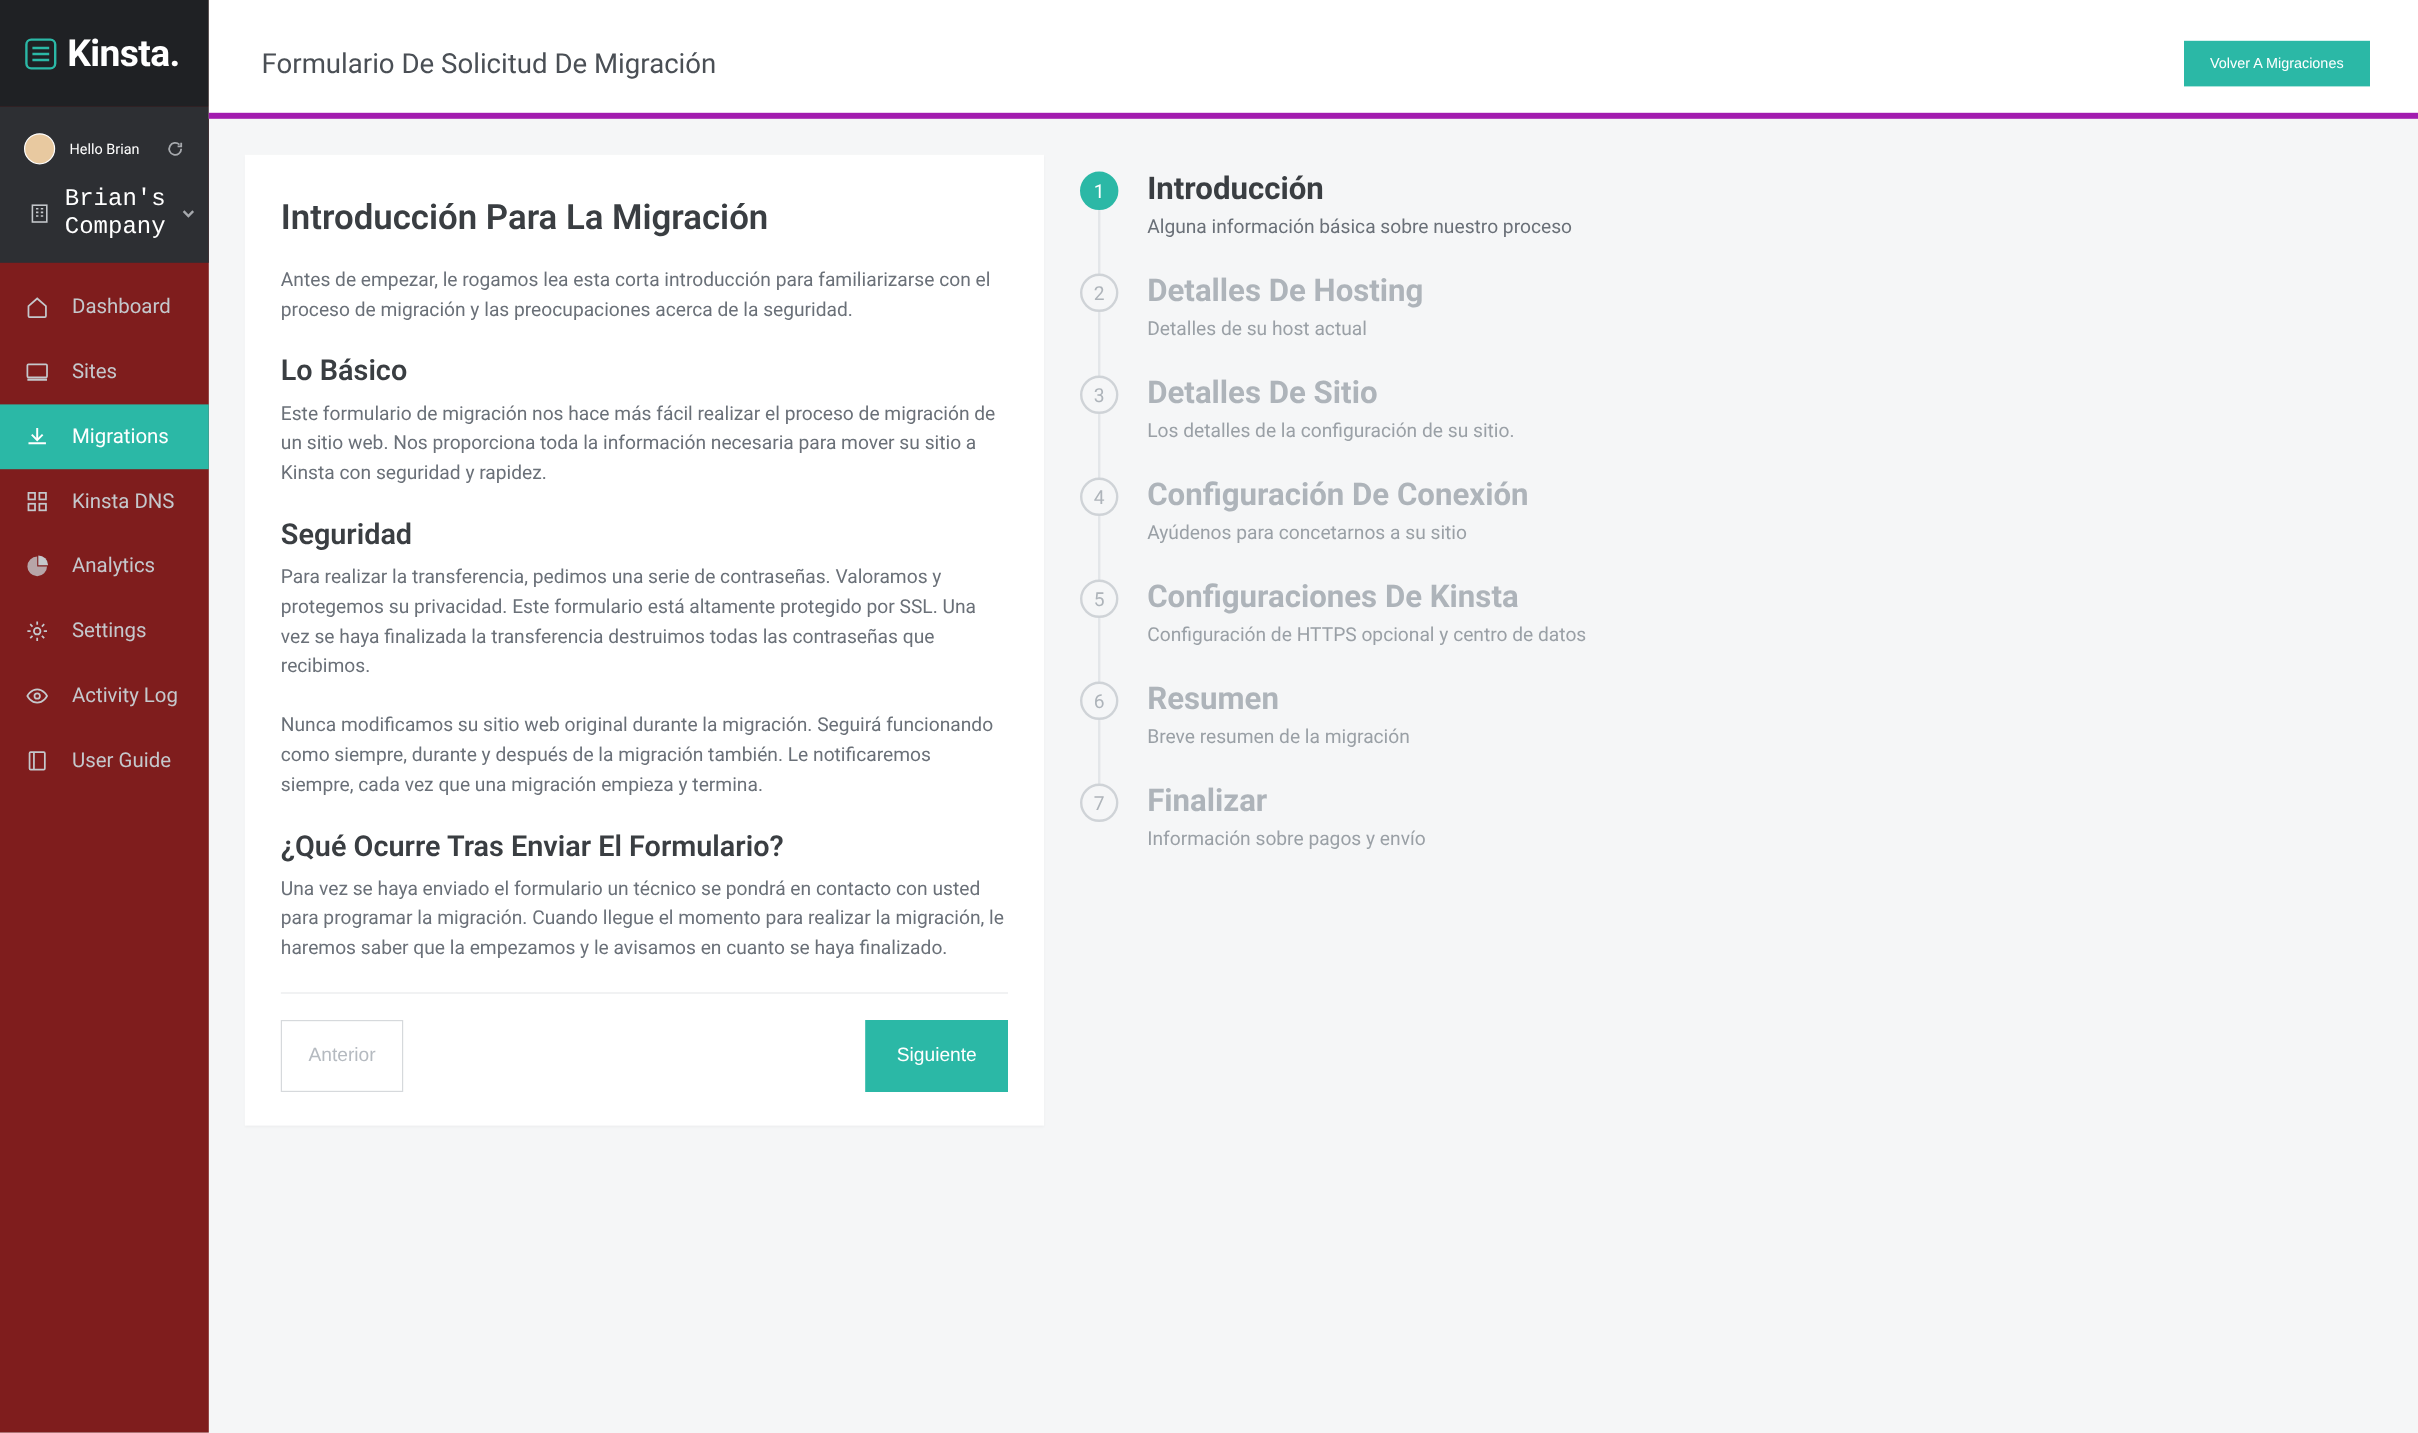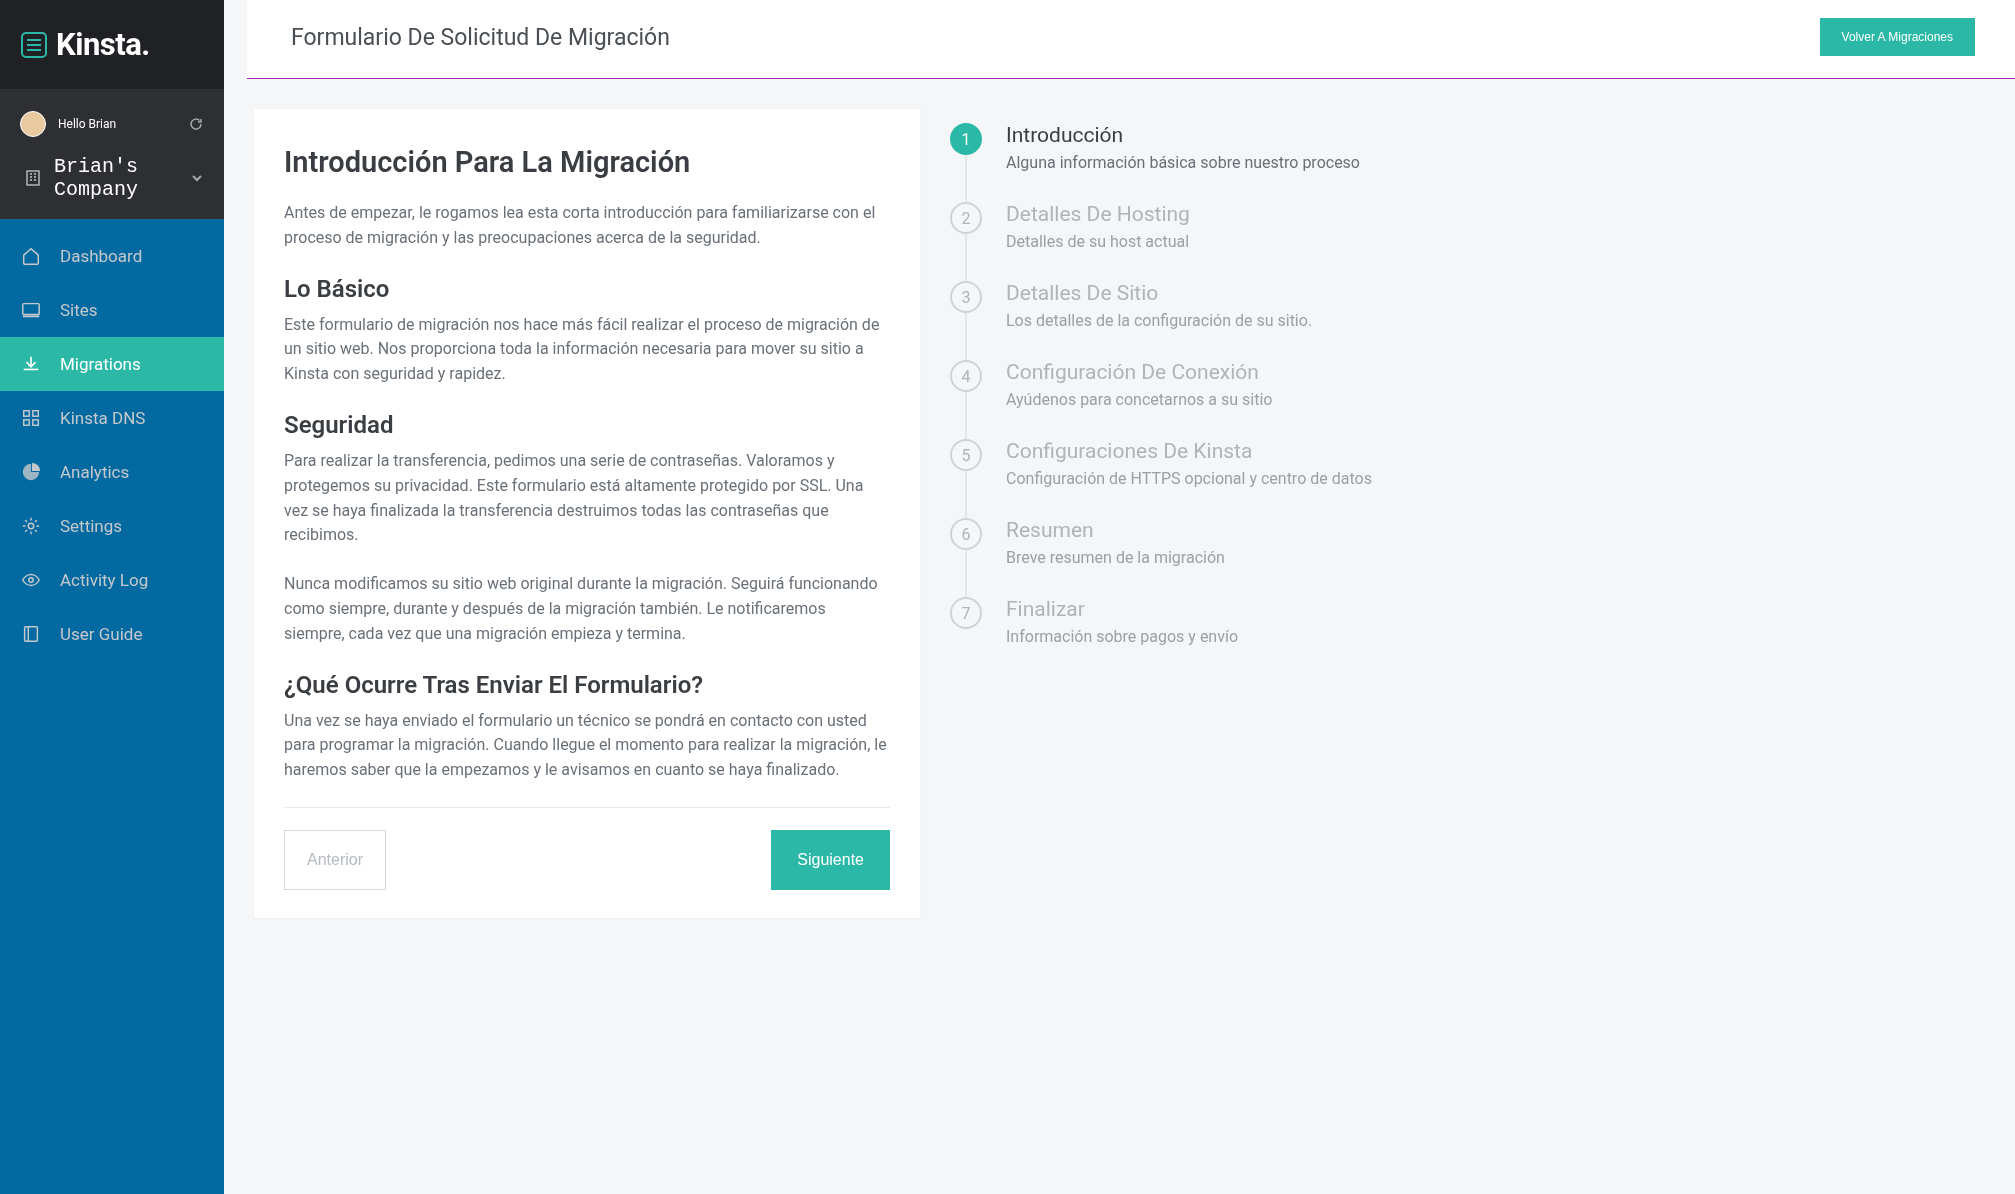--- a/index.html
+++ b/index.html
@@ -1,21 +1,21 @@
 <!DOCTYPE html>
 <html><head>
   <meta charset="utf-8">
   <style>
     * { margin: 0; padding: 0; box-sizing: border-box; }
     body { font-family: -apple-system, BlinkMacSystemFont, 'Segoe UI', Roboto, Helvetica, Arial, sans-serif; background: #f5f6f7; color: #333; }
     
     .app { display: flex; min-height: 100vh; }
     
     
-    .sidebar { width: 224px; background: #0369a1; color: #fff; flex-shrink: 0; }
+    .sidebar { width: 174px; background: #7f1d1d; color: #fff; flex-shrink: 0; }
     .logo-area { padding: 26px 20px; background: #1f2124; display:flex; align-items:center; gap:8px; }
     .logo-icon { width:28px; height:28px; display:inline-block; }
     .logo-text { font-size: 31px; font-weight: 700; color: #fff; letter-spacing: -0.5px; }
     
     .user-area { padding: 14px 20px 4px; background: #2d2f33; }
     .user-row { display:flex; align-items:center; gap:12px; padding: 8px 0; }
     .avatar { width: 26px; height: 26px; border-radius: 50%; background: #e8c9a0; border:1px solid #fff; flex-shrink:0; }
     .user-name { flex:1; font-size: 12px; color:#fff; }
     .refresh-icon { width:16px; height:16px; opacity:.8; }
     .company-row { display:flex; align-items:center; gap:12px; padding: 10px 0 14px; }
@@ -23,42 +23,42 @@
     .company-name { flex:1; font-size:20px; color:#fff;font-family:Liberation Mono, monospace; }
     .chevron-down { width:14px; height:14px; opacity:.8; }
     
     .nav { padding-top: 10px; }
     .nav-item { display:flex; align-items:center; gap:18px; padding: 16px 20px; color: #c5c8cc; font-size:17px; cursor:pointer; }
     .nav-item .nav-icon { width:22px; height:22px; display:flex; align-items:center; justify-content:center; flex-shrink:0; }
     .nav-item.active { background: #2bb8a6; color:#fff; }
     
     
     .main { flex:1; display:flex; flex-direction:column; }
-    .topbar { display:flex; justify-content:space-between; align-items:center; padding: 18px 40px 22px 44px; background:#fff; border-bottom:1px solid #a21caf;margin-left:23px; }
+    .topbar { display:flex; justify-content:space-between; align-items:center; padding: 34px 40px 22px 44px; background:#fff; border-bottom:5px solid #a21caf; }
     .page-title { font-size: 23px; font-weight: 400; color:#4a4f55; }
     .top-btn { background:#2bb8a6; color:#fff; border:none; padding: 12px 22px; font-size:12px; cursor:pointer; }
     
     .content { display:flex; gap:30px; padding: 30px 24px 30px 30px; align-items:flex-start; }
     
     .card { background:#fff; flex: 0 0 666px; padding: 36px 30px 28px; box-shadow: 0 1px 2px rgba(0,0,0,0.04); }
     .card h1 { font-size: 29px; font-weight: 600; color:#3a3e42; margin-bottom: 22px; }
     .card p { font-size: 16px; line-height: 1.55; color: #6a7078; margin-bottom: 24px; }
     .card h2 { font-size: 24px; font-weight: 600; color:#3a3e42; margin-bottom: 10px; }
     .card .divider { border:none; border-top:1px solid #e8eaec; margin: 16px 0 22px; }
     .card-footer { display:flex; justify-content:space-between; }
     .btn-prev { background:#fff; border:1px solid #d6d9dc; color:#b5bac0; padding:11px 22px; font-size:16px; cursor:not-allowed; }
     .btn-next { background:#2bb8a6; color:#fff; border:none; padding:21px 26px; font-size:16px; cursor:pointer; }
     
     
     .steps { flex:1; padding-top: 14px; }
     .step { display:flex; gap:24px; position:relative; }
     .step-num { width:32px; height:32px; border-radius:50%; border:2px solid #cfd3d7; color:#aeb4ba; display:flex; align-items:center; justify-content:center; font-size:16px; flex-shrink:0; background:#f5f6f7; z-index:1; }
     .step.active .step-num { background:#2bb8a6; border-color:#2bb8a6; color:#fff; }
     .step-body { padding-bottom: 30px; }
-    .step-title { font-size: 21px; font-weight:400; color:#aeb4ba; margin-bottom:6px; }
+    .step-title { font-size: 26px; font-weight:700; color:#aeb4ba; margin-bottom:6px; }
     .step.active .step-title { color:#3a3e42; }
     .step-desc { font-size:16px; color:#9aa0a6; margin:0; }
     .step.active .step-desc { color:#6a7078; }
     .step::before { content:''; position:absolute; left:15px; top:32px; bottom:-2px; width:2px; background:#e3e6e9; }
     .step:last-child::before { display:none; }
     
     svg { display:block; }
   </style>
 </head>
 <body>

